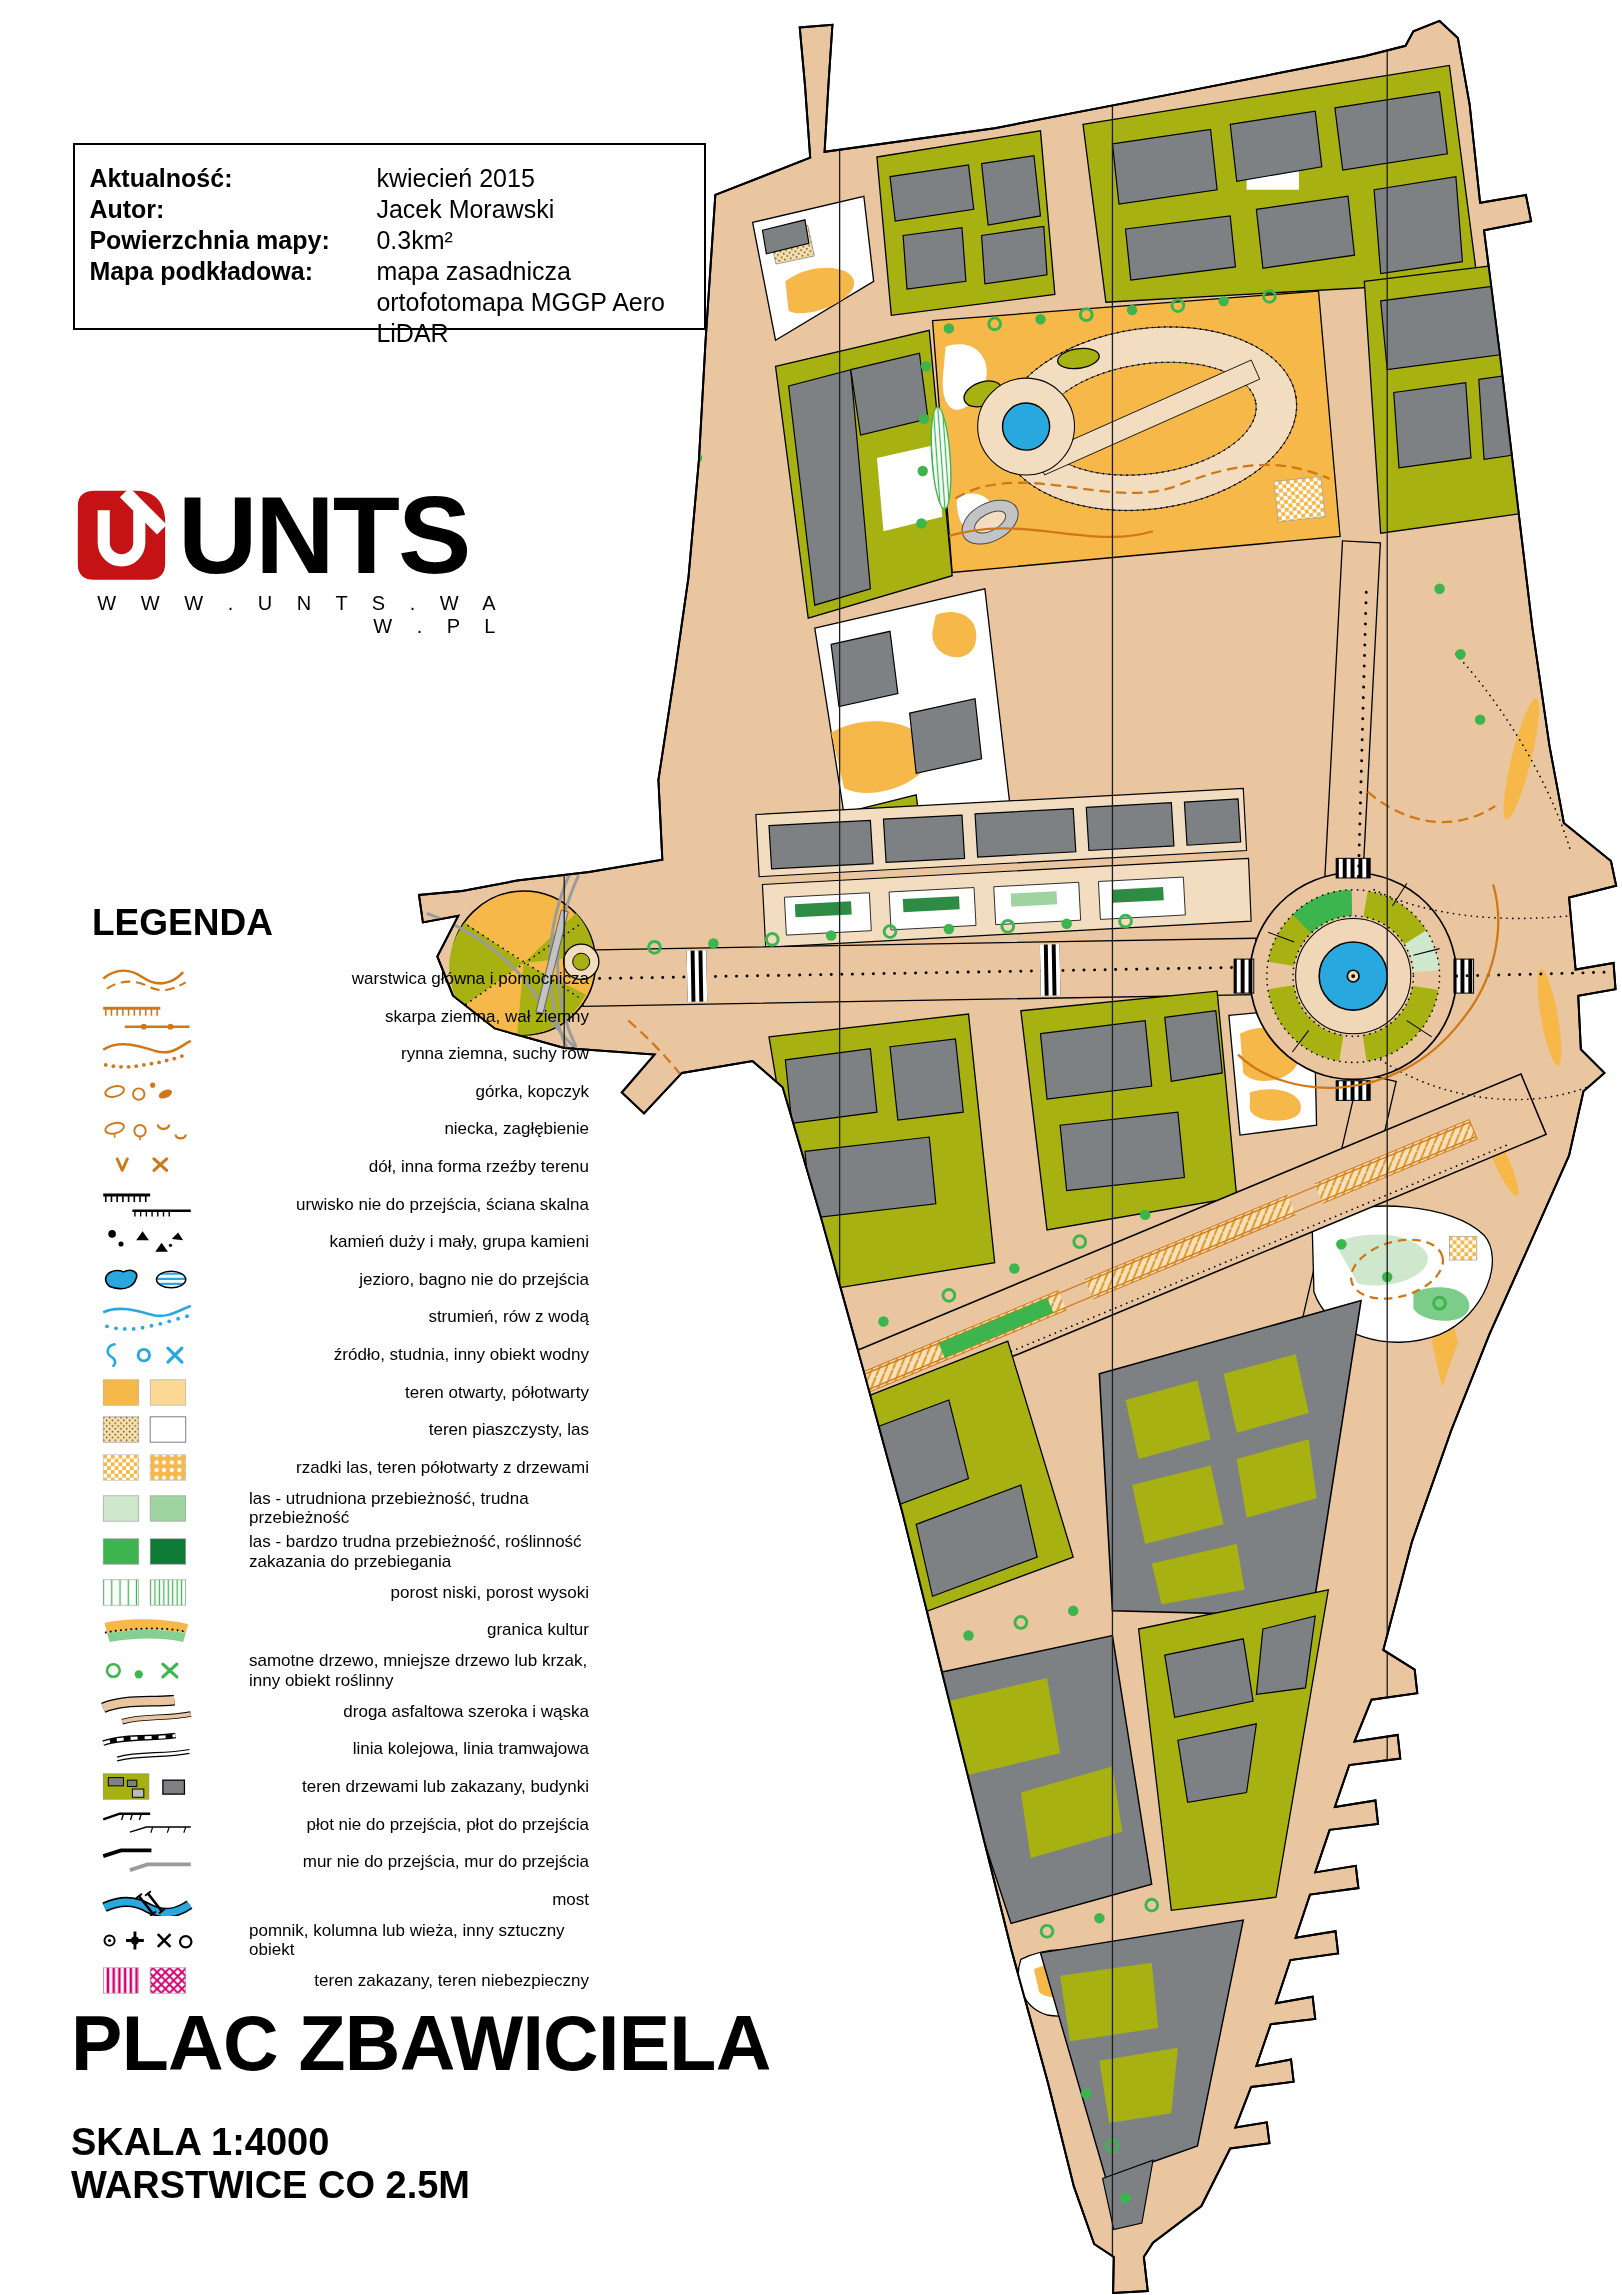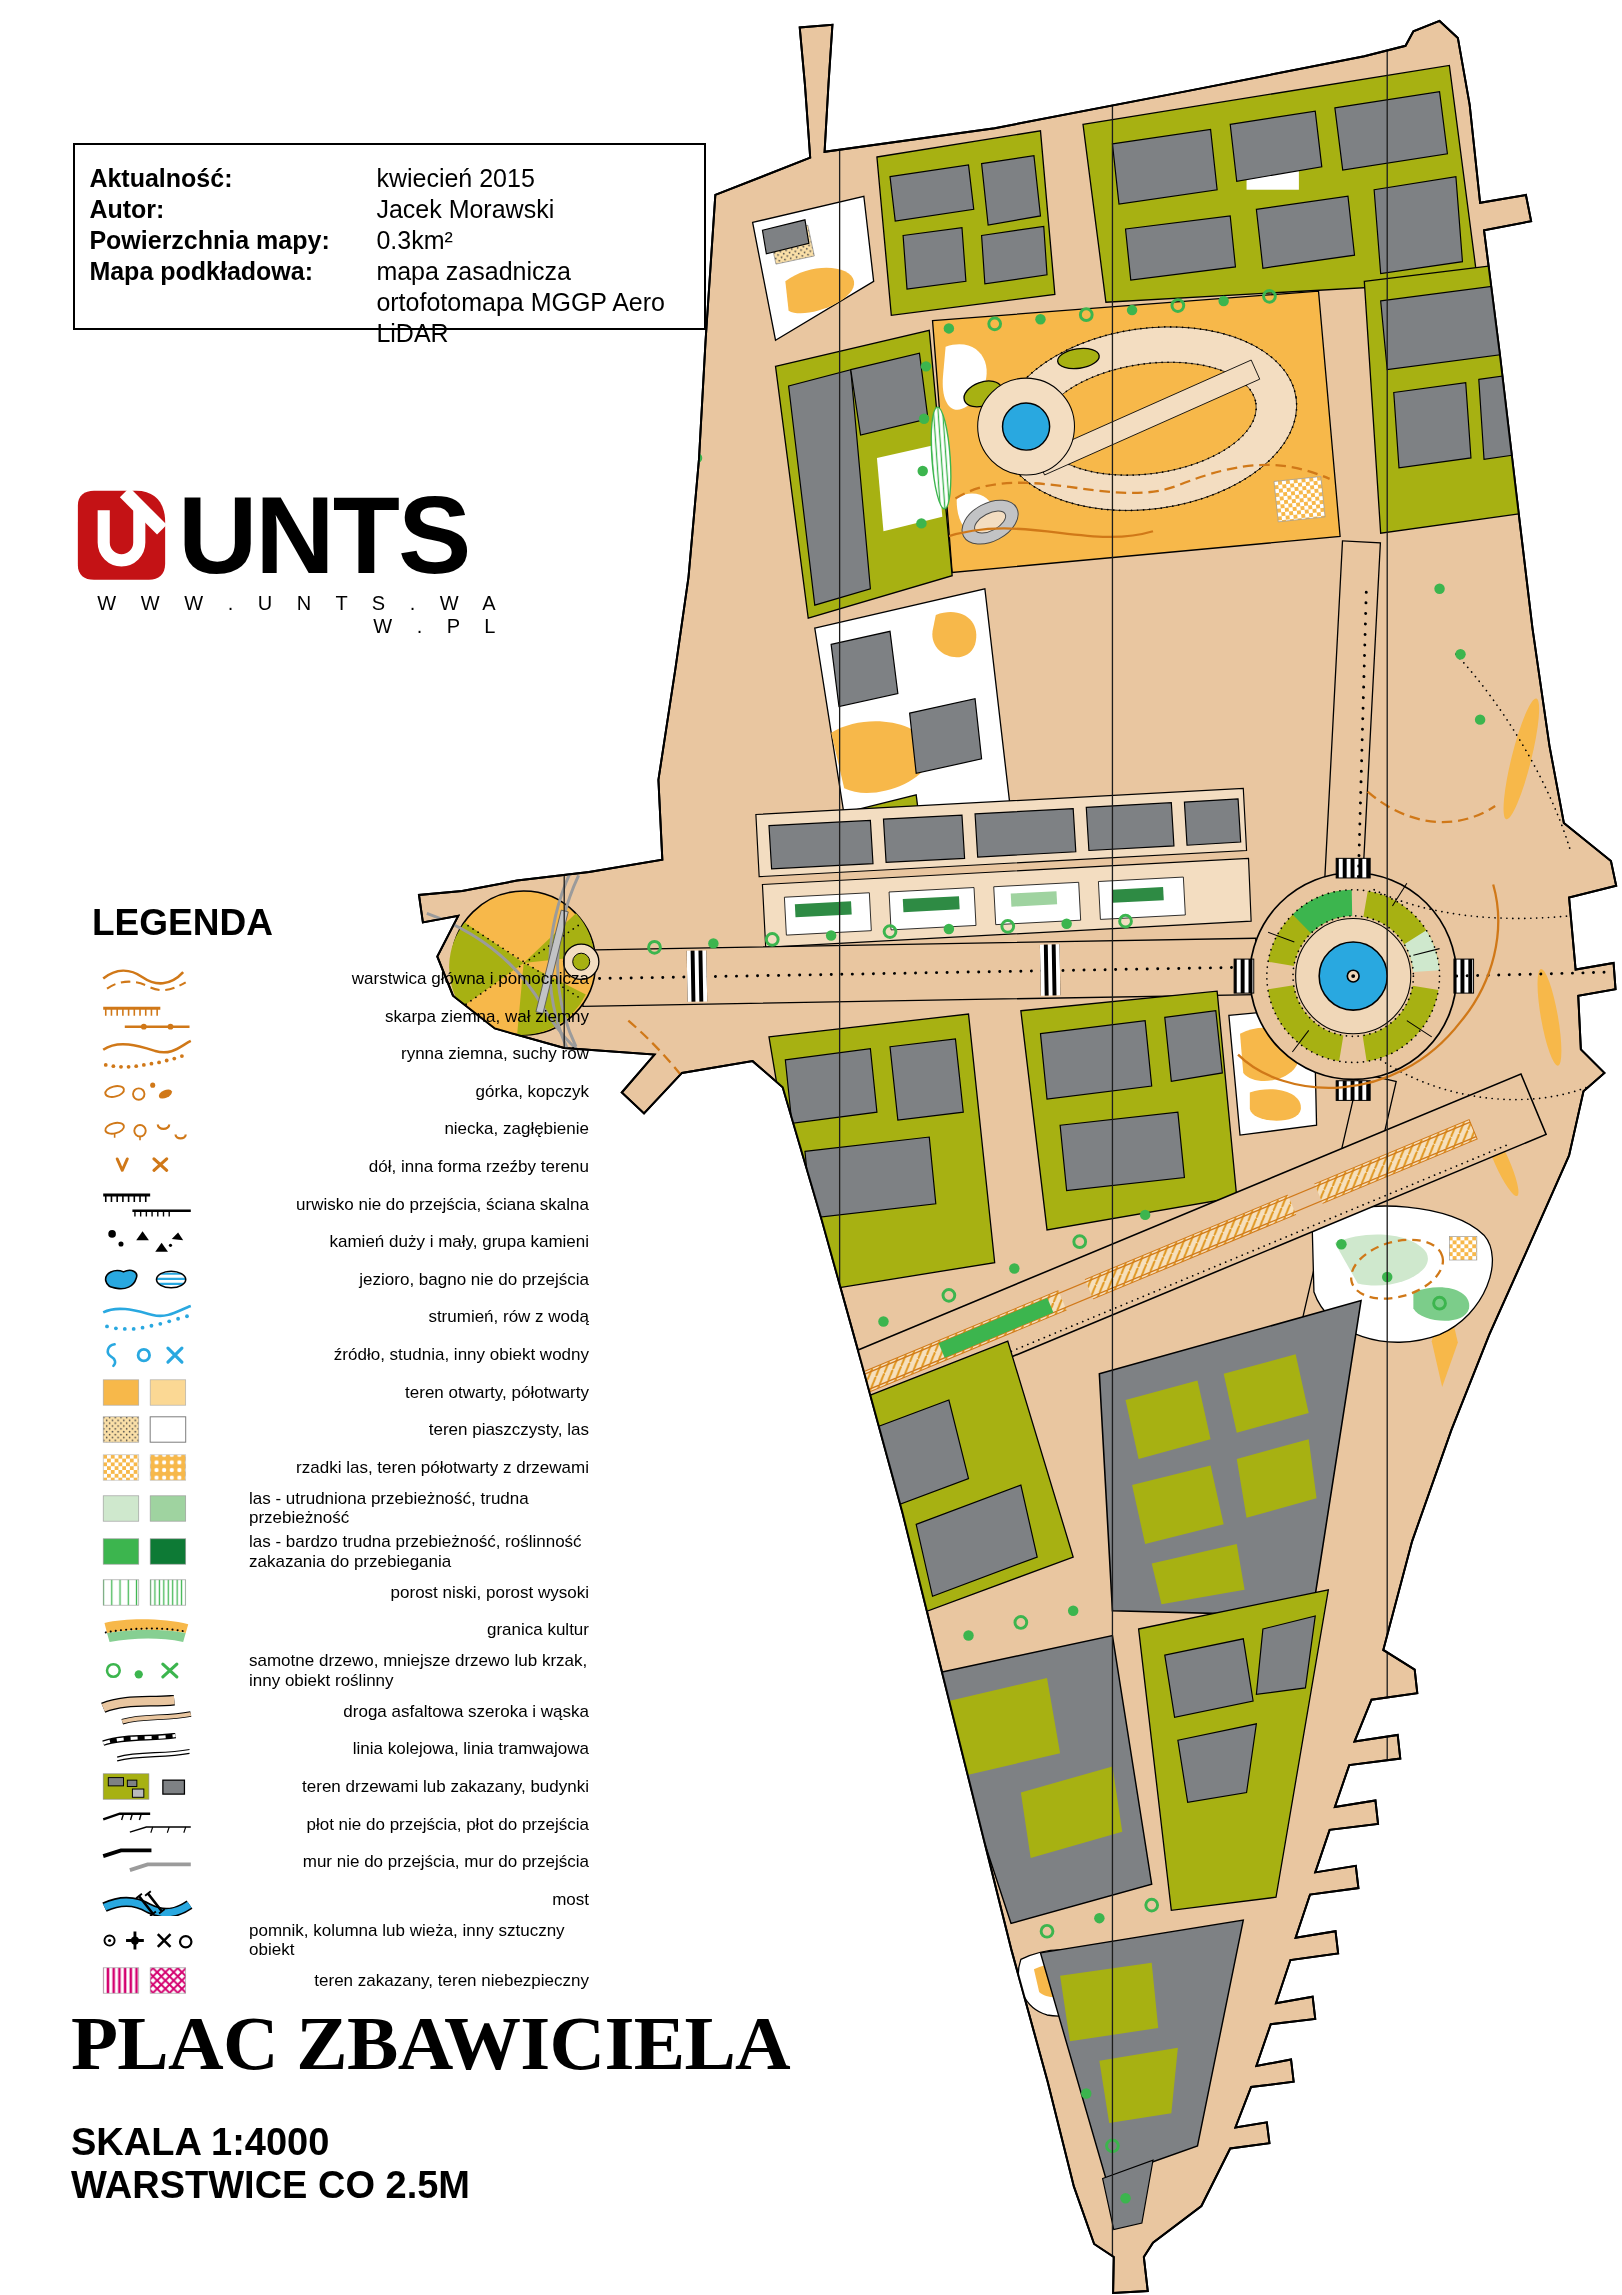--- a/index.html
+++ b/index.html
@@ -20,21 +20,21 @@
   
   .legend{position:absolute;left:92px;top:902px;width:497px;}
   .lg-title{font-size:37px;font-weight:bold;margin-bottom:18.3px;}
   .lg-list{list-style:none;margin:0;padding:0;display:flex;flex-direction:column;gap:4.6px;}
   .lg-row{display:flex;align-items:center;justify-content:space-between;}
   .lg-ic{flex:0 0 149px;}
   .lg-ic svg{width:110px;height:33px;display:block;}
   .lg-lb{font-size:17px;line-height:19.6px;max-width:340px;}
   
   .title-block{position:absolute;left:71px;top:2004px;}
-  .tb-title{font-size:77px;font-weight:bold;letter-spacing:-0.7px;line-height:79px;font-family:Liberation Serif, serif;}
+  .tb-title{font-size:77px;font-weight:bold;letter-spacing:-0.7px;line-height:79px;}
   .tb-sub{font-size:38px;font-weight:bold;line-height:43px;margin-top:38px;}
   .tb-sub2{font-size:38px;font-weight:bold;line-height:43px;}
   
   .map{position:absolute;left:0;top:0;width:1623px;height:2295px;}
   
   .rb{fill:#e9c6a0;stroke:#000;stroke-width:2}
   .rl{fill:#f3ddc1;stroke:#000;stroke-width:1.8}
   .ol{fill:#a7b112;stroke:#000;stroke-width:2}
   .wh{fill:#fff;stroke:#000;stroke-width:2}
   .bd{fill:#7e8184;stroke:#000;stroke-width:1.8}

